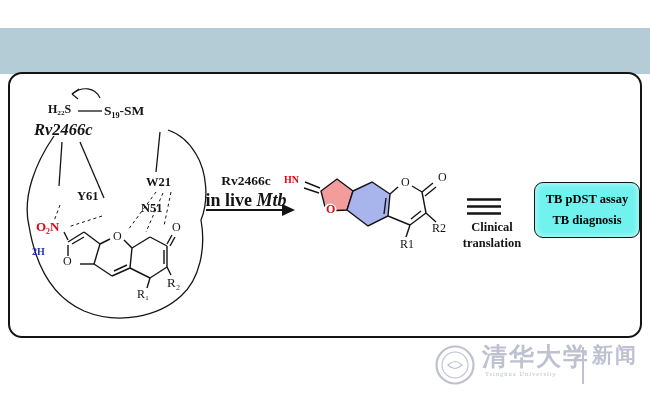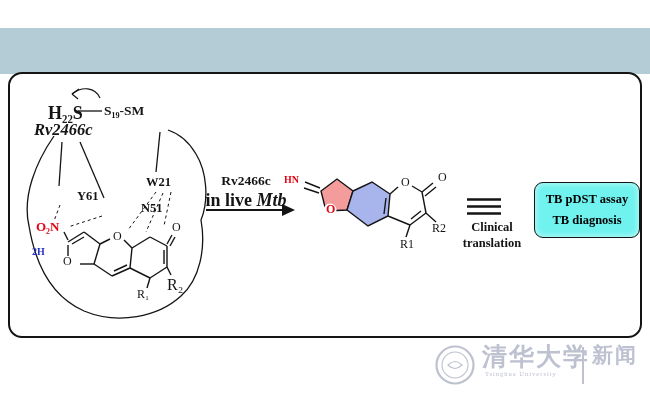--- a/index.html
+++ b/index.html
@@ -111,33 +111,33 @@
         </g>
       </g>
 
       <g stroke="#141414" stroke-width="2.4">
         <line x1="457" y1="125.5" x2="491" y2="125.5"></line>
         <line x1="457" y1="132.5" x2="491" y2="132.5"></line>
         <line x1="457" y1="139.5" x2="491" y2="139.5"></line>
       </g>
     </svg>
 
-    <div class="lbl sb" style="left:38px; top:29px; font-size:18px;">H₂₂S</div>
+    <div class="lbl sb" style="left:38px; top:29px; font-size:12px;">H₂₂S</div>
     <div class="lbl sb" style="left:94px; top:29px; font-size:13.5px;">S₁₉-SM</div>
     <div class="lbl b i" style="left:24px; top:47px; font-size:16.5px;">Rv2466c</div>
     <div class="lbl sb" style="left:136px; top:101px; font-size:12.5px;">W21</div>
     <div class="lbl sb" style="left:41px; top:115px; font-size:12.5px;margin-left:26px;">Y61</div>
     <div class="lbl sb" style="left:87px; top:127px; font-size:12.5px;margin-left:44px;">N51</div>
     <div class="lbl b" style="left: 26px; top: 146px; font-size: 13px; color: rgb(227, 6, 19);">O₂N</div>
     <div class="lbl b" style="left: 22px; top: 172px; font-size: 10px; color: rgb(36, 49, 196);">2H</div>
     <div class="lbl" style="left:53px; top:181px; font-size:12px;">O</div>
     <div class="lbl" style="left:103px; top:156px; font-size:12px;">O</div>
     <div class="lbl" style="left:162px; top:147px; font-size:12px;">O</div>
     <div class="lbl" style="left:127px; top:214px; font-size:12px;">R₁</div>
-    <div class="lbl" style="left:157px; top:202px; font-size:16px;">R₂</div>
+    <div class="lbl" style="left:157px; top:202px; font-size:13px;">R₂</div>
 
     <div class="lbl b ctr" style="left:192px; top:99px; width:88px; font-size:13.5px;">Rv2466c</div>
     <div class="lbl b ctr" style="left:192px; top:116px; width:88px; font-size:18px;"><span>in live </span><span class="i">Mtb</span></div>
 
     <div class="lbl b" style="left: 274px; top: 100px; font-size: 10px; color: rgb(227, 6, 19);">HN</div>
     <div class="lbl b" style="left: 316px; top: 129px; font-size: 12px; color: rgb(227, 6, 19);">O</div>
     <div class="lbl" style="left:391px; top:102px; font-size:12px;">O</div>
     <div class="lbl" style="left:428px; top:97px; font-size:12px;">O</div>
     <div class="lbl" style="left:390px; top:164px; font-size:12px;">R1</div>
     <div class="lbl" style="left:422px; top:148px; font-size:12px;">R2</div>

